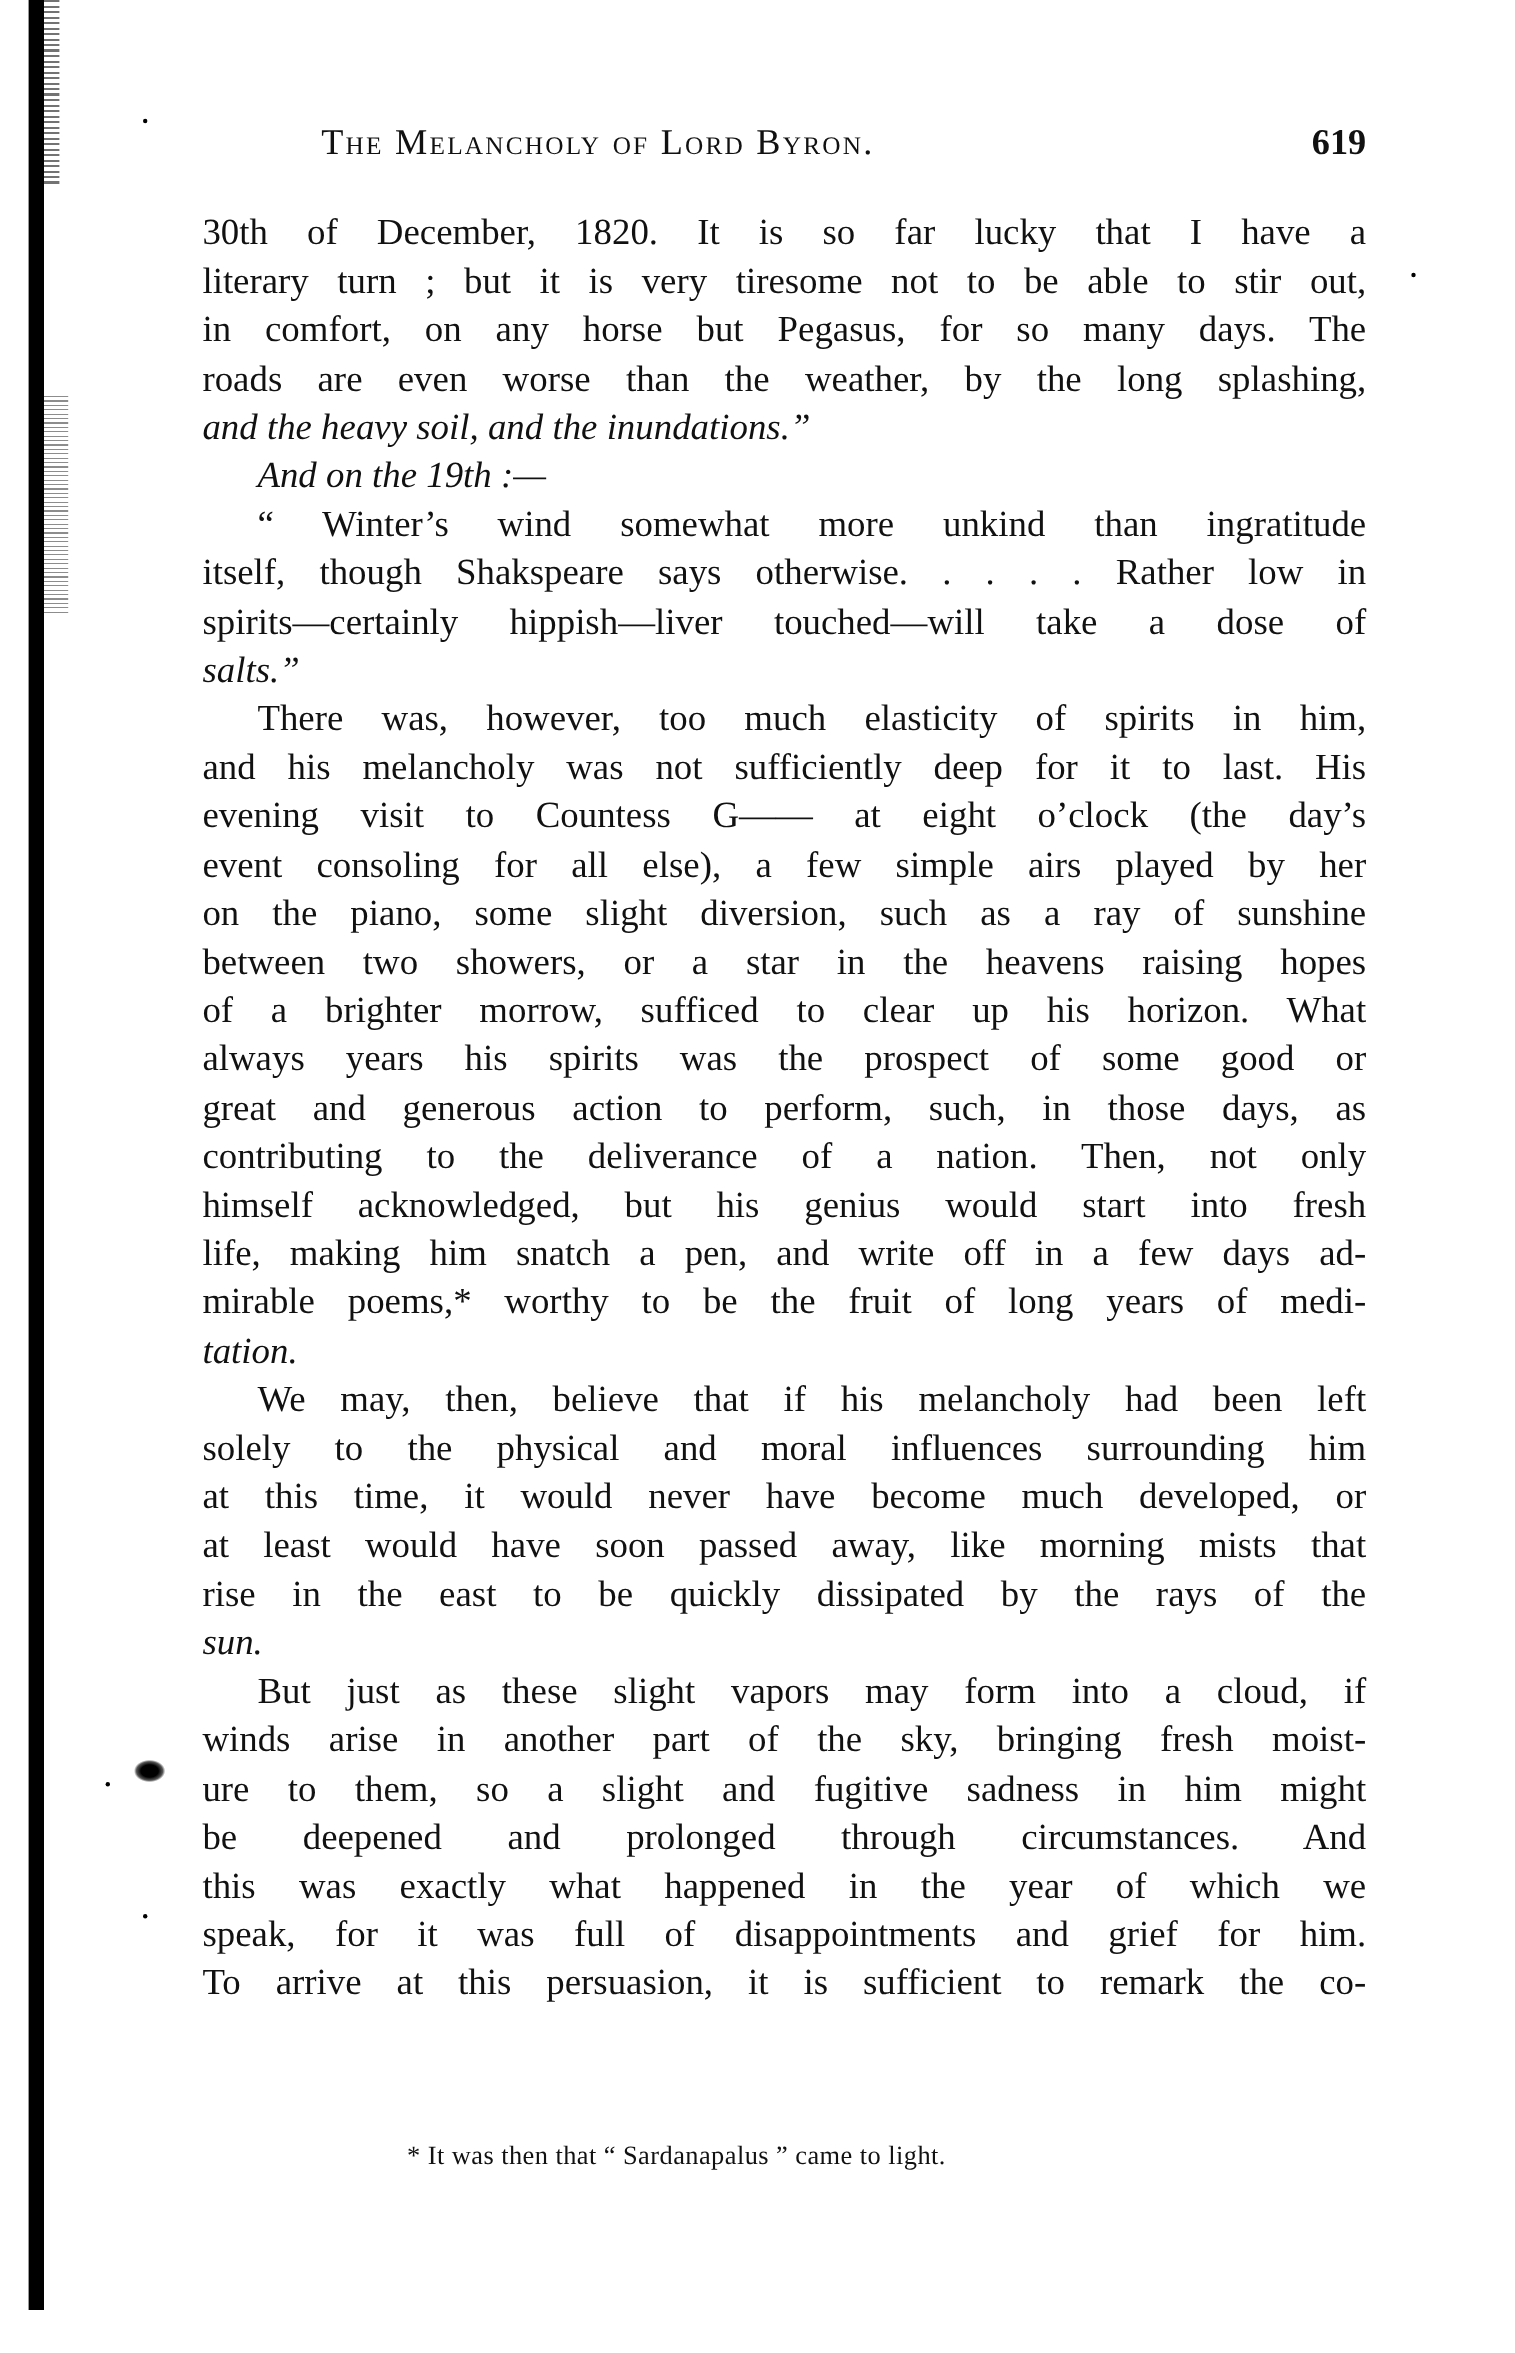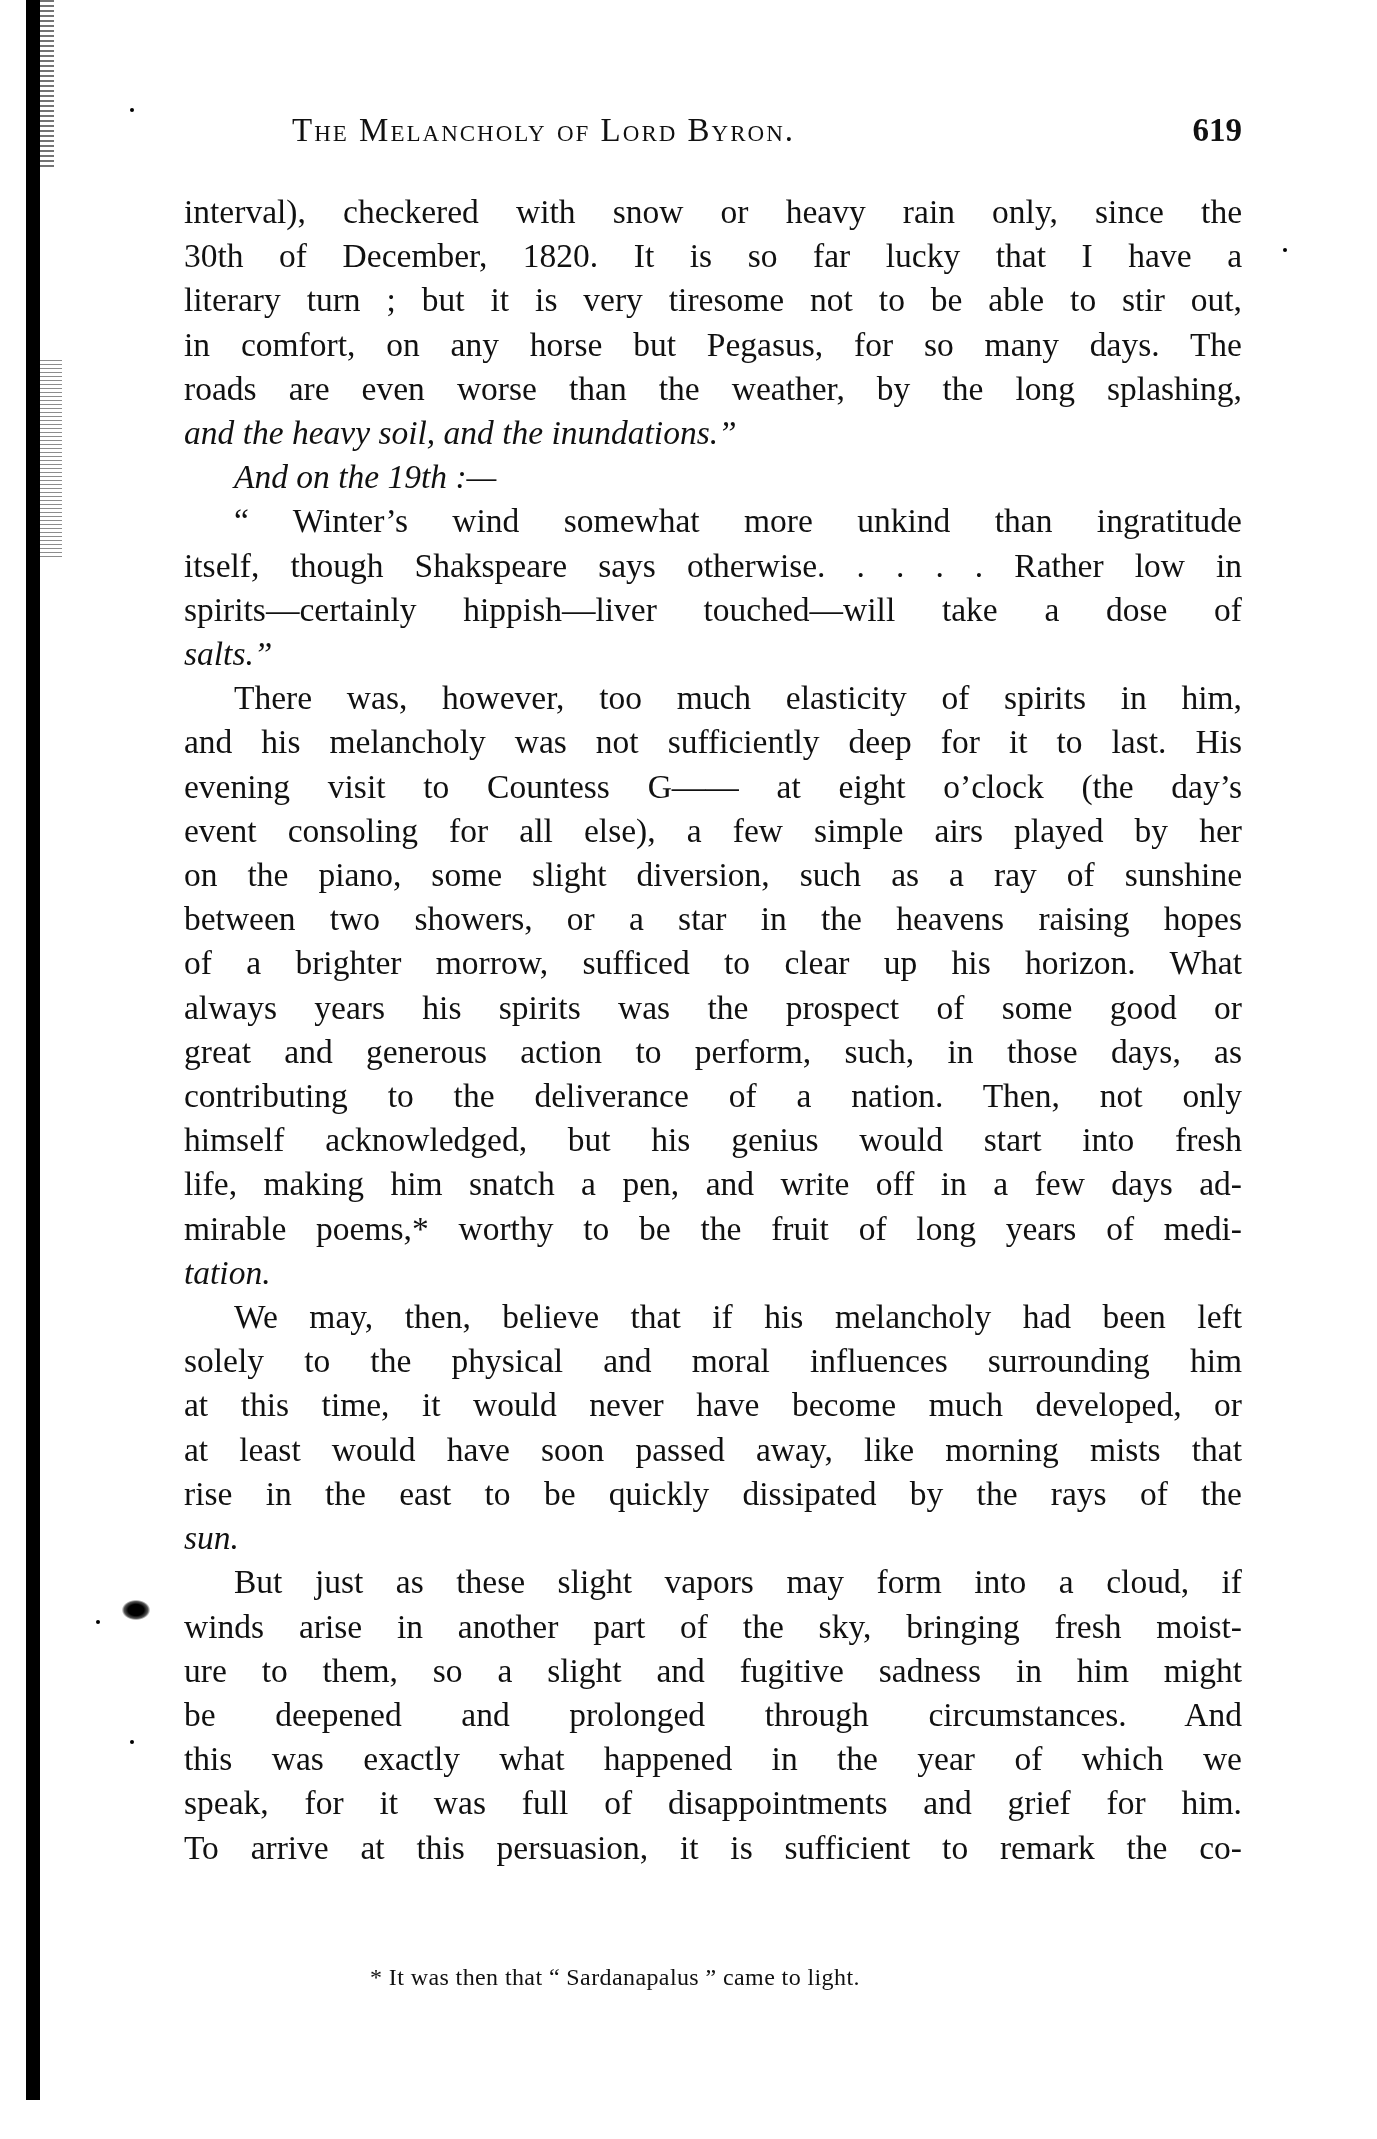--- a/index.html
+++ b/index.html
@@ -40,21 +40,21 @@
   .body-text {
     position: absolute; left: 184px; top: 190px; width: 1058px;
     font-size: 33.5px; line-height: 44.2px; text-align: justify;
   }
   .line { display: block; text-align: justify; text-align-last: justify; white-space: nowrap; }
   .line.last { text-align-last: left; font-style: italic; }
   .line.indent { padding-left: 50px; }
 
   .footnote {
     position: absolute; left: 370px; top: 1947px; width: 700px;
-    font-size: 24px; letter-spacing: .4px; white-space: nowrap; margin-top: 17px;
+    font-size: 24px; letter-spacing: .4px; white-space: nowrap;
   }
 </style>
 </head>
 <body>
 
 <div class="spine"></div>
 <div class="spine-fuzz"></div>
 <div class="spine-fuzz2"></div>
 <div class="spine-thin"></div>
 <div class="blot"></div>
@@ -62,21 +62,20 @@
 <div class="speck" style="left:96px;top:1620px"></div>
 <div class="speck" style="left:130px;top:1740px"></div>
 <div class="speck" style="left:1283px;top:248px"></div>
 
 <div class="header">
   <span id="running-title"><span><span>T</span><span class="sc">he</span></span> <span><span>M</span><span class="sc">elancholy</span></span> <span><span class="sc">of</span></span> <span><span>L</span><span class="sc">ord</span></span> <span><span>B</span><span class="sc">yron.</span></span></span>
   <span class="page-no">619</span>
 </div>
 
 <div class="body-text" id="body-text">
-    <span class="line">interval), checkered with snow or heavy rain only, since the</span>
     <span class="line">30th of December, 1820.   It is so far lucky that I have a</span>
     <span class="line">literary turn ; but it is very tiresome not to be able to stir out,</span>
     <span class="line">in comfort, on any horse but Pegasus, for so many days.  The</span>
     <span class="line">roads are even worse than the weather, by the long splashing,</span>
     <span class="line last">and the heavy soil, and the inundations.”</span>
     <span class="line indent last">And on the 19th :—</span>
     <span class="line indent">“ Winter’s wind somewhat more unkind than ingratitude</span>
     <span class="line">itself, though Shakspeare says otherwise. . . . .  Rather low in</span>
     <span class="line">spirits—certainly hippish—liver touched—will take a dose of</span>
     <span class="line last">salts.”</span>

